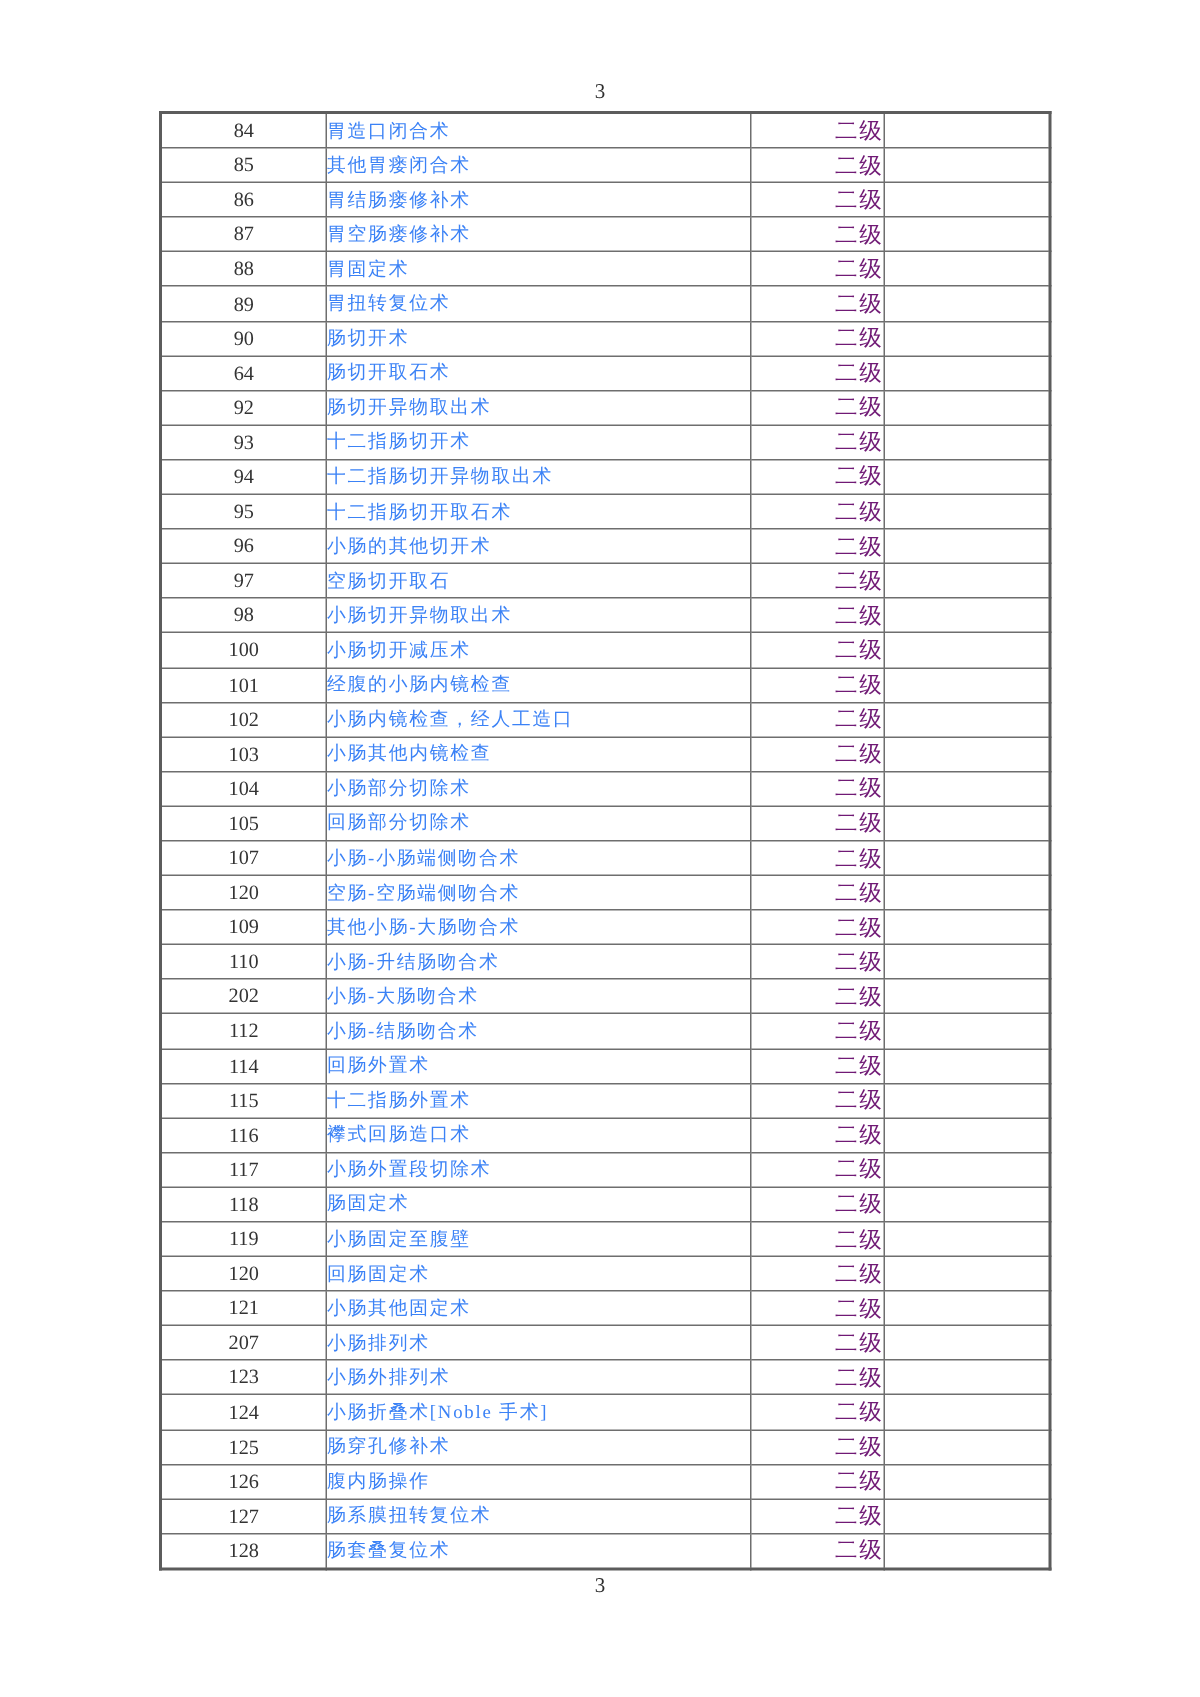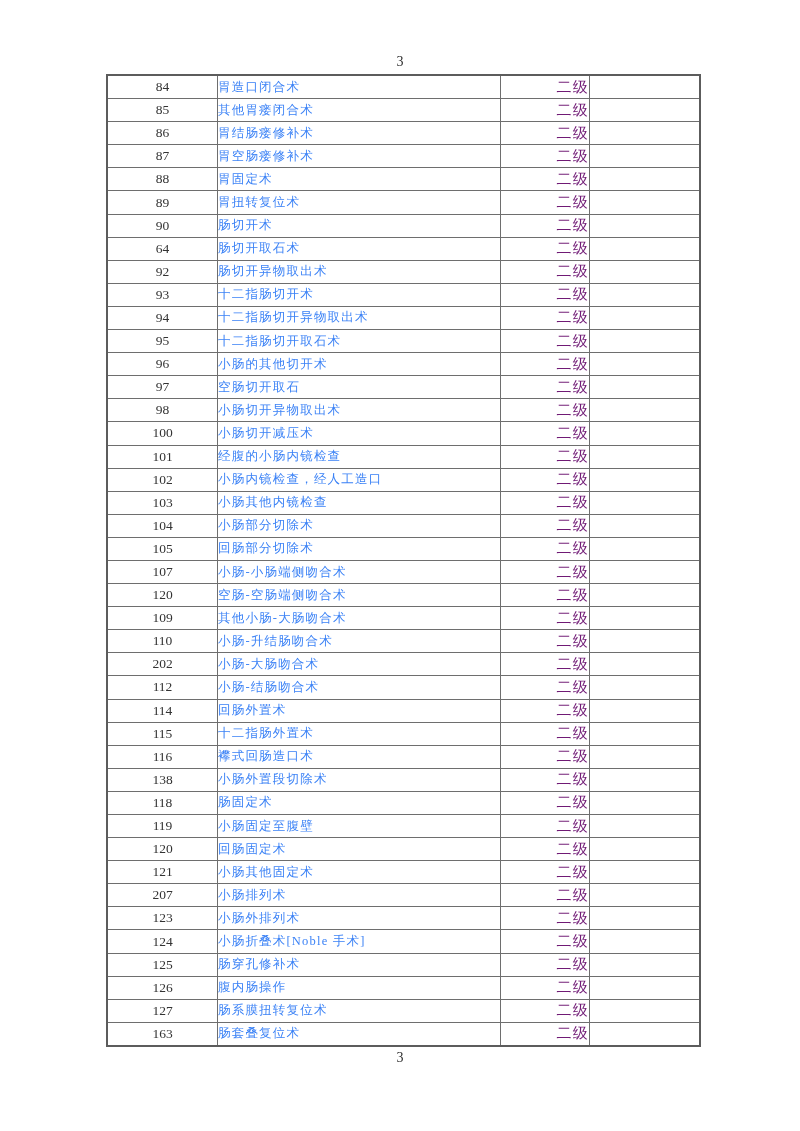--- a/index.html
+++ b/index.html
@@ -253,21 +253,21 @@
           <td class="cell-level">二级</td>
           <td class="cell-note"></td>
         </tr>
         <tr>
           <td class="cell-no">116</td>
           <td class="cell-name">襻式回肠造口术</td>
           <td class="cell-level">二级</td>
           <td class="cell-note"></td>
         </tr>
         <tr>
-          <td class="cell-no">138</td>
+          <td class="cell-no">117</td>
           <td class="cell-name">小肠外置段切除术</td>
           <td class="cell-level">二级</td>
           <td class="cell-note"></td>
         </tr>
         <tr>
           <td class="cell-no">118</td>
           <td class="cell-name">肠固定术</td>
           <td class="cell-level">二级</td>
           <td class="cell-note"></td>
         </tr>
@@ -319,21 +319,21 @@
           <td class="cell-level">二级</td>
           <td class="cell-note"></td>
         </tr>
         <tr>
           <td class="cell-no">127</td>
           <td class="cell-name">肠系膜扭转复位术</td>
           <td class="cell-level">二级</td>
           <td class="cell-note"></td>
         </tr>
         <tr>
-          <td class="cell-no">163</td>
+          <td class="cell-no">128</td>
           <td class="cell-name">肠套叠复位术</td>
           <td class="cell-level">二级</td>
           <td class="cell-note"></td>
         </tr>
       </tbody>
   </table>
 
   <div class="pageno bottom">3</div>
 
 </div>

